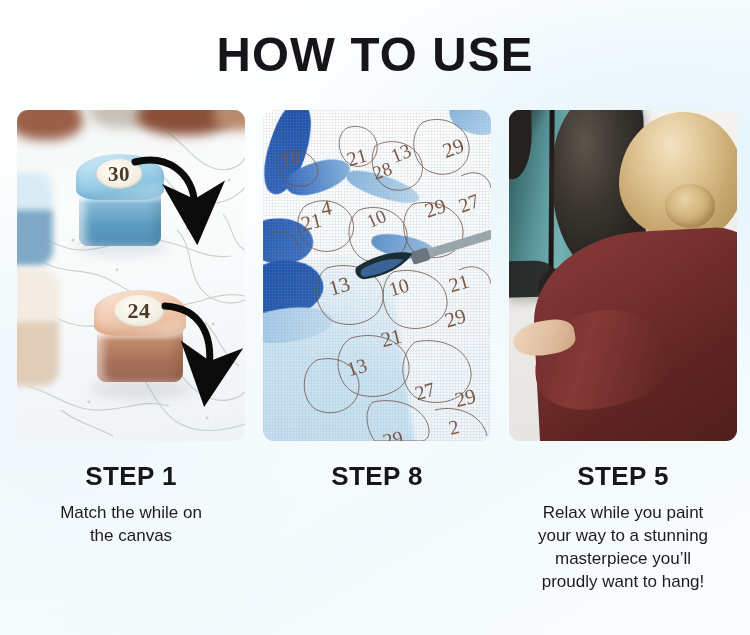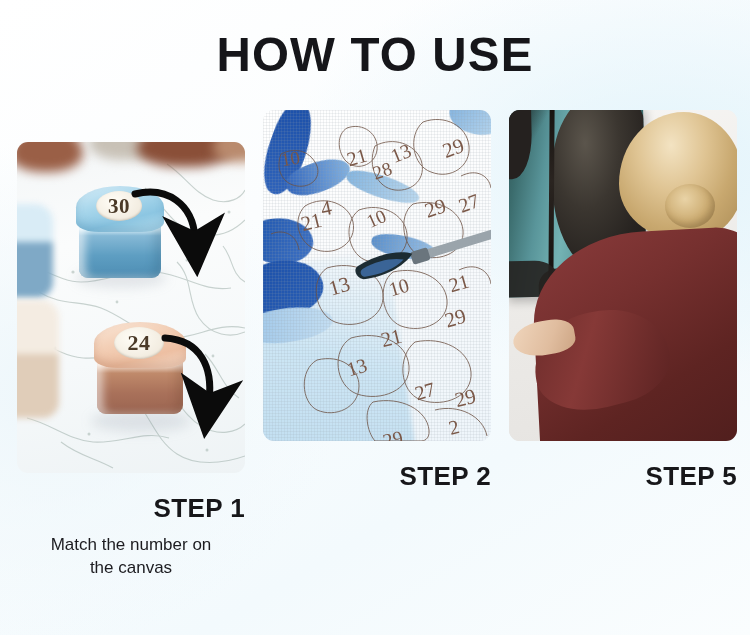--- a/index.html
+++ b/index.html
@@ -63,21 +63,20 @@
     height: 331px;
     border-radius: 11px;
     overflow: hidden;
     background: #dfe6ea;
   }
 
   
   .p1 {
     background:
       linear-gradient(168deg, #f3f6f7 0%, #fbfcfc 30%, #f6f9fa 62%, #eef3f5 100%);
-    margin-top: 32px;
   }
   
   .p1 .outlines {
     position: absolute; inset: 0;
     opacity: .62;
   }
   
   .p1 .blur-pot {
     position: absolute;
     border-radius: 50% 50% 44% 44% / 60% 60% 40% 40%;
@@ -302,21 +301,20 @@
 
   
   .caption { width: 228px; text-align: center; }
   .step-title {
     margin-top: 20px;
     font-size: 26px;
     line-height: 30px;
     font-weight: 700;
     color: #17171a;
     letter-spacing: .4px;
-    text-align: right;
   }
   .step-desc {
     margin-top: 10px;
     font-size: 17px;
     line-height: 23px;
     color: #1c1c20;
     font-weight: 400;
     padding: 0 4px;
     white-space: pre-line;
   }
@@ -392,21 +390,21 @@
             </marker>
           </defs>
           <path d="M118 52 C150 44 176 62 178 96" fill="none" stroke="#0b0b0b" stroke-width="7" stroke-linecap="round" marker-end="url(#ah1)"></path>
           <path d="M148 196 C184 198 196 226 192 258" fill="none" stroke="#0b0b0b" stroke-width="7" stroke-linecap="round" marker-end="url(#ah1)"></path>
         </svg>
 
       </div>
 
       <div class="caption">
         <div class="step-title">STEP 1</div>
-        <div class="step-desc">Match the number on
+        <div class="step-desc">Match the while on
 the canvas</div>
       </div>
     </div>
 
     <div class="step">
       <div class="photo p2">
 
         <div class="wash"></div>
 
         <div class="stroke" style="left:6px; top:-10px; width:38px; height:96px; background:linear-gradient(170deg,#1b4fa8,#2f63bb); transform:rotate(20deg);"></div>
@@ -469,21 +467,21 @@
             <rect x="160" y="138" width="78" height="9" rx="3" fill="#9aa4ab"></rect>
             <rect x="150" y="136" width="18" height="13" rx="3" fill="#6a757d"></rect>
             <path d="M96 134 C116 128 140 130 152 138 C140 148 118 152 98 148 C92 146 90 136 96 134 Z" fill="#1c2c33"></path>
             <path d="M100 138 C116 134 132 136 142 141 C132 147 114 149 100 146 C96 145 96 139 100 138 Z" fill="#3f6fa8" opacity=".85"></path>
           </g>
         </svg>
 
       </div>
 
       <div class="caption">
-        <div class="step-title">STEP 2</div>
+        <div class="step-title">STEP 8</div>
       </div>
     </div>
 
     <div class="step">
       <div class="photo p3">
 
         <div class="wall"></div>
 
         <div class="artwork">
           <div class="art-figure"></div>
@@ -499,17 +497,21 @@
         <div class="pencil"></div>
         <div class="woman-hand"></div>
         <div class="woman-shirt"></div>
         <div class="woman-sleeve"></div>
         <div class="woman-arm"></div>
 
       </div>
 
       <div class="caption">
         <div class="step-title">STEP 5</div>
+        <div class="step-desc">Relax while you paint
+your way to a stunning
+masterpiece you’ll
+proudly want to hang!</div>
       </div>
     </div>
 
   </div>
 </div>
 
 </body></html>

